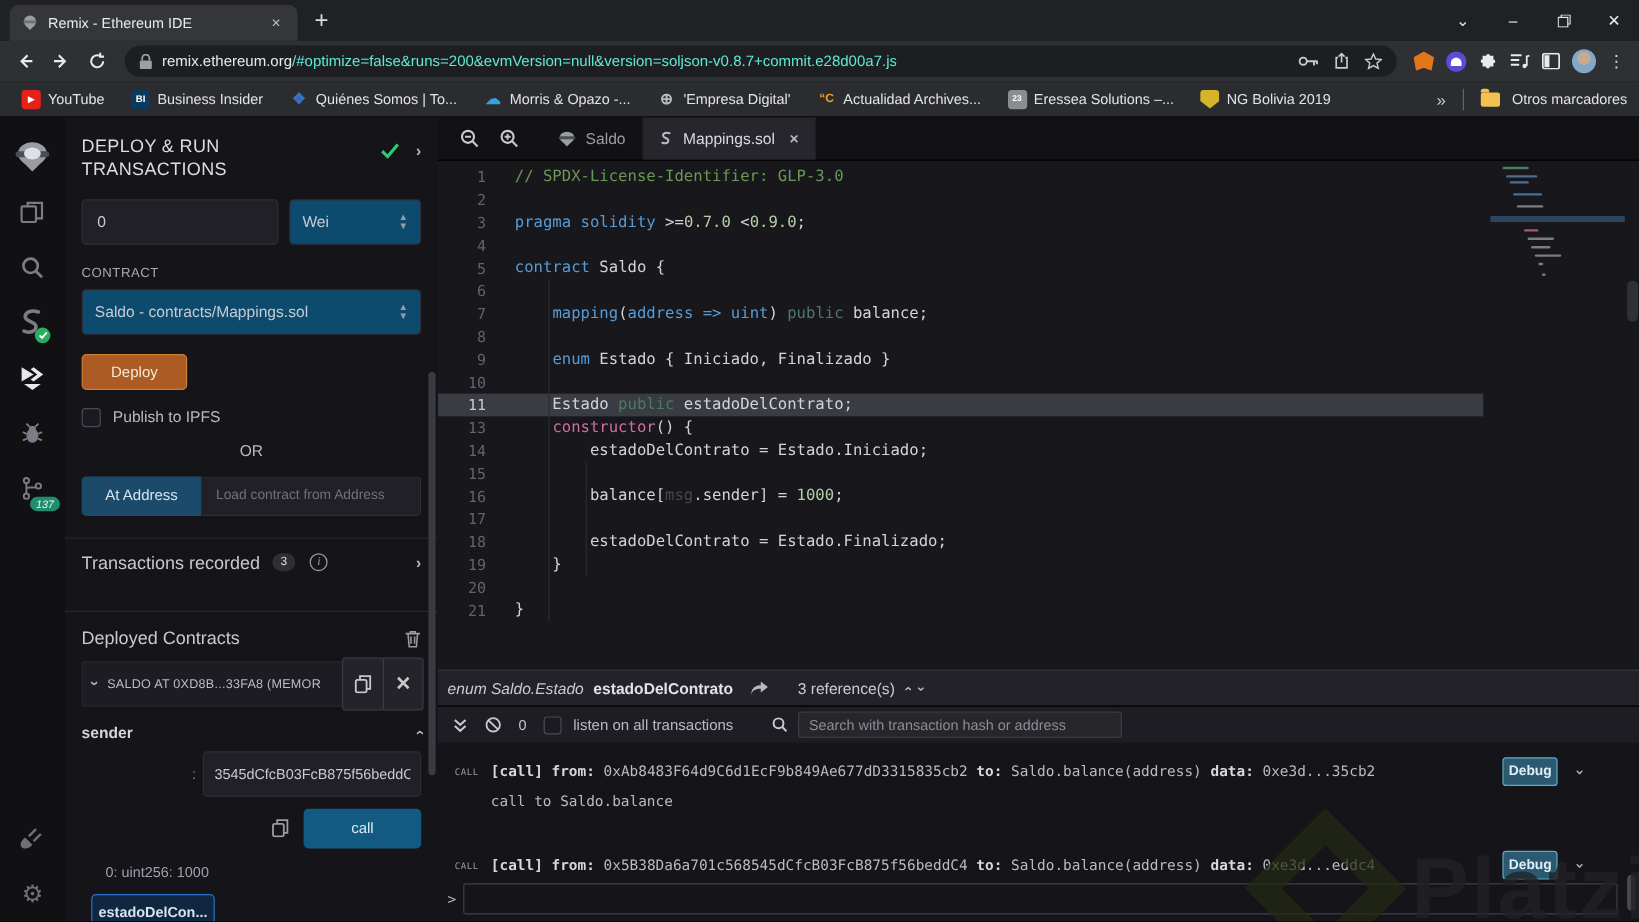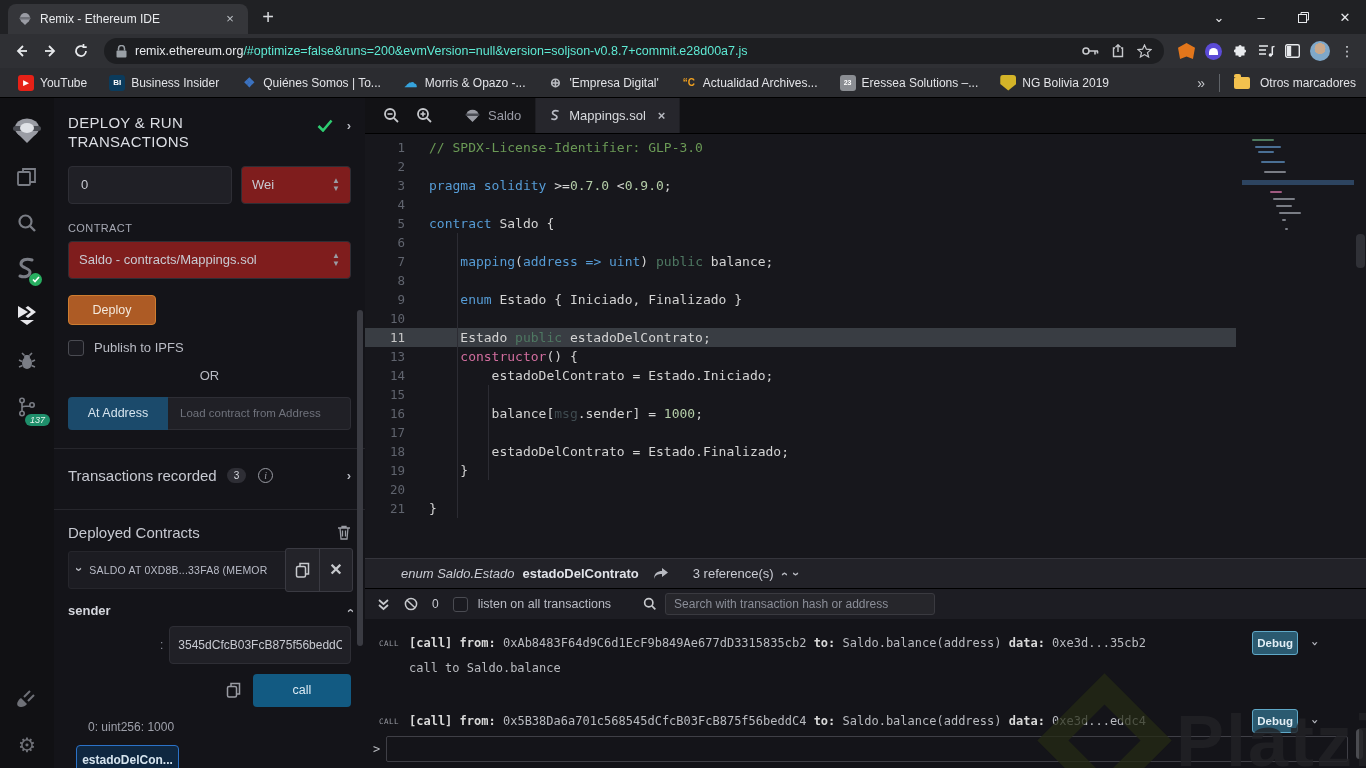--- a/index.html
+++ b/index.html
@@ -51,37 +51,37 @@
 
   .sidepanel { width:311px; background:#141419; position:relative; padding:0 14px; color:#c8cad2; overflow:hidden; }
   .sp-scroll { position:absolute; right:2px; top:212px; width:6px; height:336px; background:#3a3b42; border-radius:3px; }
   .sp-title-row { display:flex; margin-top:16px; align-items:flex-start; }
   .sp-title { font-size:15px; color:#dcdee4; width:200px; line-height:1.25; letter-spacing:.3px; }
   .sp-title-icons { margin-left:auto; display:flex; align-items:center; gap:14px; padding-top:4px; }
   .chev { color:#b7b9c0; font-weight:bold; font-size:13px; }
   .row2 { display:flex; gap:9px; margin-top:14px; }
   .inp { background:#202026; border:1px solid #2e2e35; border-radius:4px; color:#c8cad2; font-size:13px; padding:0 12px; }
   .val-inp { width:164px; height:38px; }
-  .selbox { width:110px; height:38px; background:#7f1d1d; border:1px solid #2e2e35; border-radius:4px; display:flex;
+  .selbox { width:110px; height:38px; background:#0c4a6e; border:1px solid #2e2e35; border-radius:4px; display:flex;
             align-items:center; padding:0 10px; font-size:13px; color:#c8cad2; }
   .updown { margin-left:auto; display:flex; flex-direction:column; gap:1px; color:#9a9ca4; font-size:8px; line-height:7px; }
   .sp-label { margin-top:18px; font-size:11px; color:#a6a8b3; letter-spacing:.4px; }
   .sel-wide { width:283px; height:38px; margin-top:7px; }
   .btn-deploy { margin-top:16px; width:88px; height:30px; background:#ad5b25; border:1px solid #cf7d30; border-radius:4px;
                 color:#f3e9dd; font-size:12.5px; display:flex; align-items:center; justify-content:center; }
   .chkrow { margin-top:15px; display:flex; align-items:center; gap:10px; font-size:13px; color:#b9bbc4; }
   .chk { width:16px; height:16px; border:1px solid #4a4b52; border-radius:3px; background:#1a1a20; }
   .orline { text-align:center; margin-top:12px; font-size:13px; color:#b9bbc4; }
   .atrow { display:flex; margin-top:14px; }
   .btn-at { width:100px; height:33px; background:#1b4a6b; border-radius:4px 0 0 4px; color:#d6e4ee; font-size:12.5px;
             display:flex; align-items:center; justify-content:center; }
   .at-inp { flex:1; height:33px; border-radius:0 4px 4px 0; border-left:none; font-size:11.5px; }
   .at-inp::placeholder, .inp::placeholder { color:#6f727c; }
   .divider { height:1px; background:#26262c; margin:18px -14px 0 -14px; }
-  .txrow { display:flex; align-items:center; margin-top:12px; height:30px; }
+  .txrow { display:flex; align-items:flex-start; margin-top:12px; height:30px; }
   .txlabel { font-size:15px; color:#c7c9d1; }
   .pill { background:#2e2e35; color:#d7d9df; font-size:10px; border-radius:8px; padding:2px 7px; margin-left:10px; }
   .info-i { width:15px; height:15px; border:1px solid #9a9ca4; border-radius:50%; color:#9a9ca4; font-size:10px;
             display:flex; align-items:center; justify-content:center; margin-left:12px; font-family:"Liberation Serif", serif; font-style:italic; }
   .txrow .chev { margin-left:auto; }
   .dcrow { display:flex; align-items:center; margin-top:14px; }
   .dctitle { font-size:15px; color:#c7c9d1; }
   .instance { margin-top:10px; position:relative; }
   .inst-head { height:38px; background:#1c1c22; border:1px solid #26262c; border-radius:3px; display:flex; align-items:center;
                padding:0 8px; gap:8px; }
@@ -117,21 +117,21 @@
   .line.hl { background:#393d43; }
   .line.hl .ln { color:#c8c8c8; }
   .tok-pl { color:#d4d4d4; } .tok-kw { color:#569cd6; } .tok-cm { color:#6a9955; }
   .tok-num { color:#b5cea8; } .tok-fn { color:#d16d9e; } .tok-faded { color:#4e7862; } .tok-faded2 { color:#3f4b50; }
   .iguide { position:absolute; width:1px; background:#2c2c33; }
   .minimap { position:absolute; top:2px; right:14px; width:104px; height:130px; }
   .mm-bar { position:absolute; height:2px; border-radius:1px; }
   .mm-hl { position:absolute; left:-6px; right:-2px; height:5px; background:#2d4460; }
   .ed-scroll { position:absolute; right:1px; top:100px; width:9px; height:34px; background:#303137; border-radius:4px; }
 
-  .peek { height:30px; background:#222228; border-top:1px solid #35353c; display:flex; align-items:center; padding:0 36px;
+  .peek { height:30px; background:#222228; border-top:1px solid #35353c; display:flex; align-items:center; padding:0 8px;
           font-size:13px; color:#c9cbd3; gap:8px; }
   .peek .ptype { font-style:italic; } .peek .pname { font-weight:bold; color:#e0e2e8; }
   .peek .refs { margin-left:16px; }
   .peek .chev { font-size:12px; }
 
   
   .terminal { height:180px; background:#141419; border-top:1px solid #000; display:flex; flex-direction:column; position:relative; }
   .termhead { height:30px; background:#1d1d23; display:flex; align-items:center; gap:14px; padding:0 12px; }
   .termhead .cnt { color:#c8cad2; font-size:12px; }
   .t-chk { width:15px; height:15px; border:1px solid #4a4b52; border-radius:3px; background:#1a1a20; }

